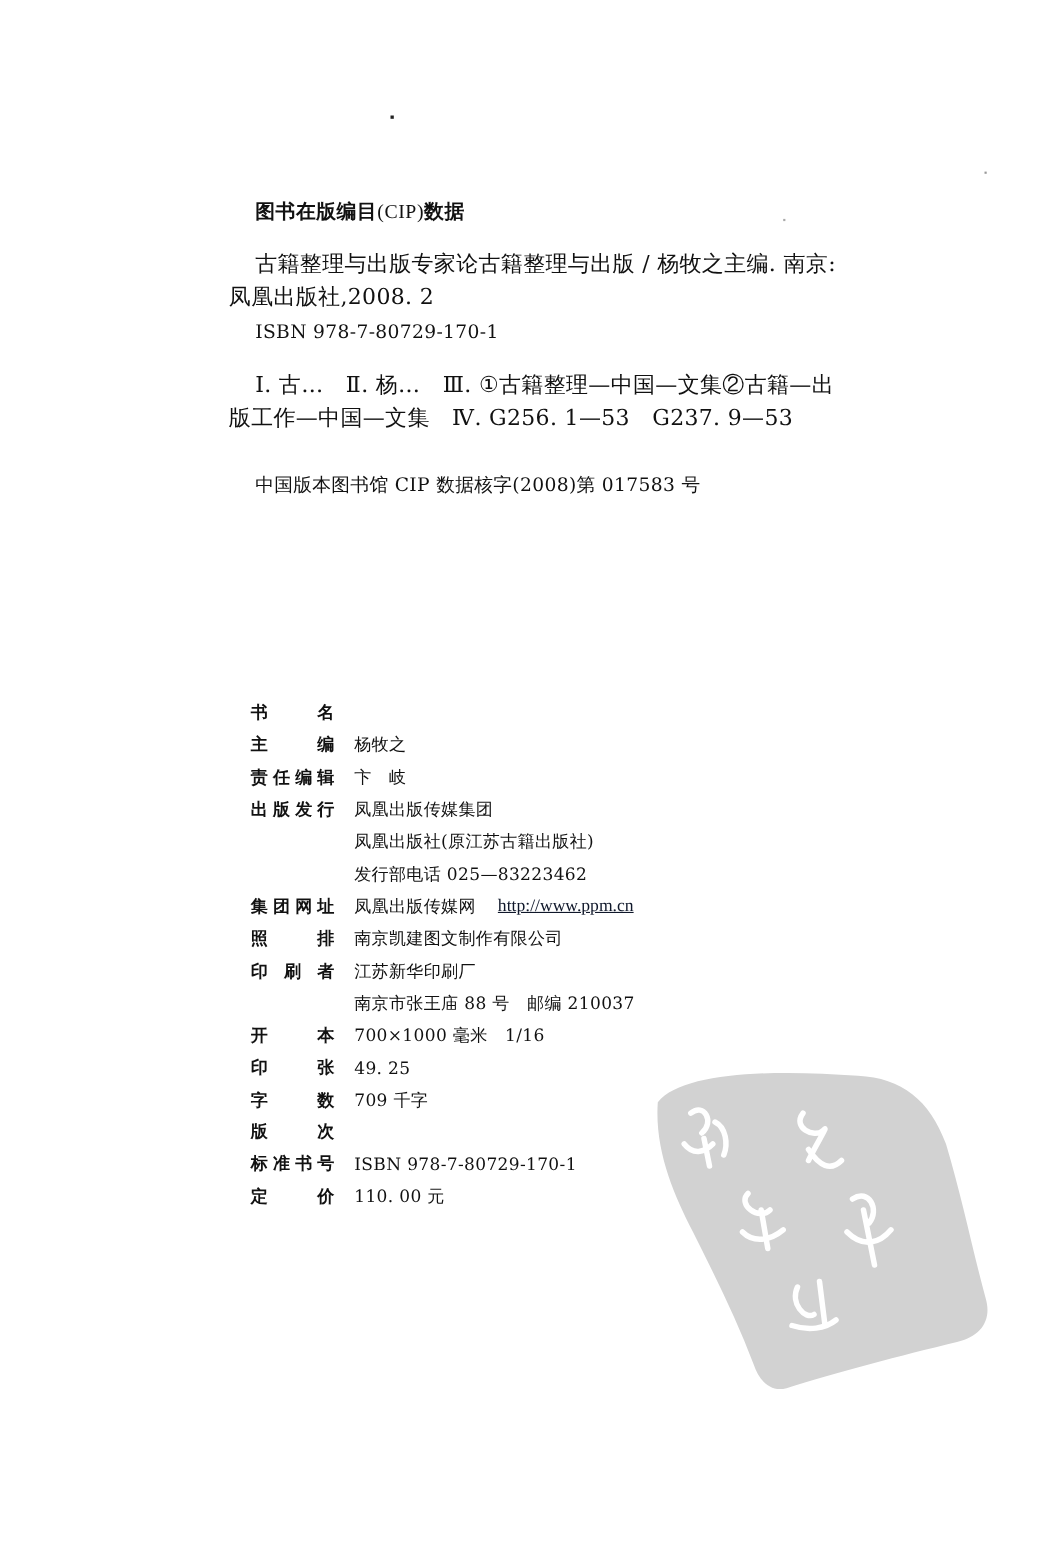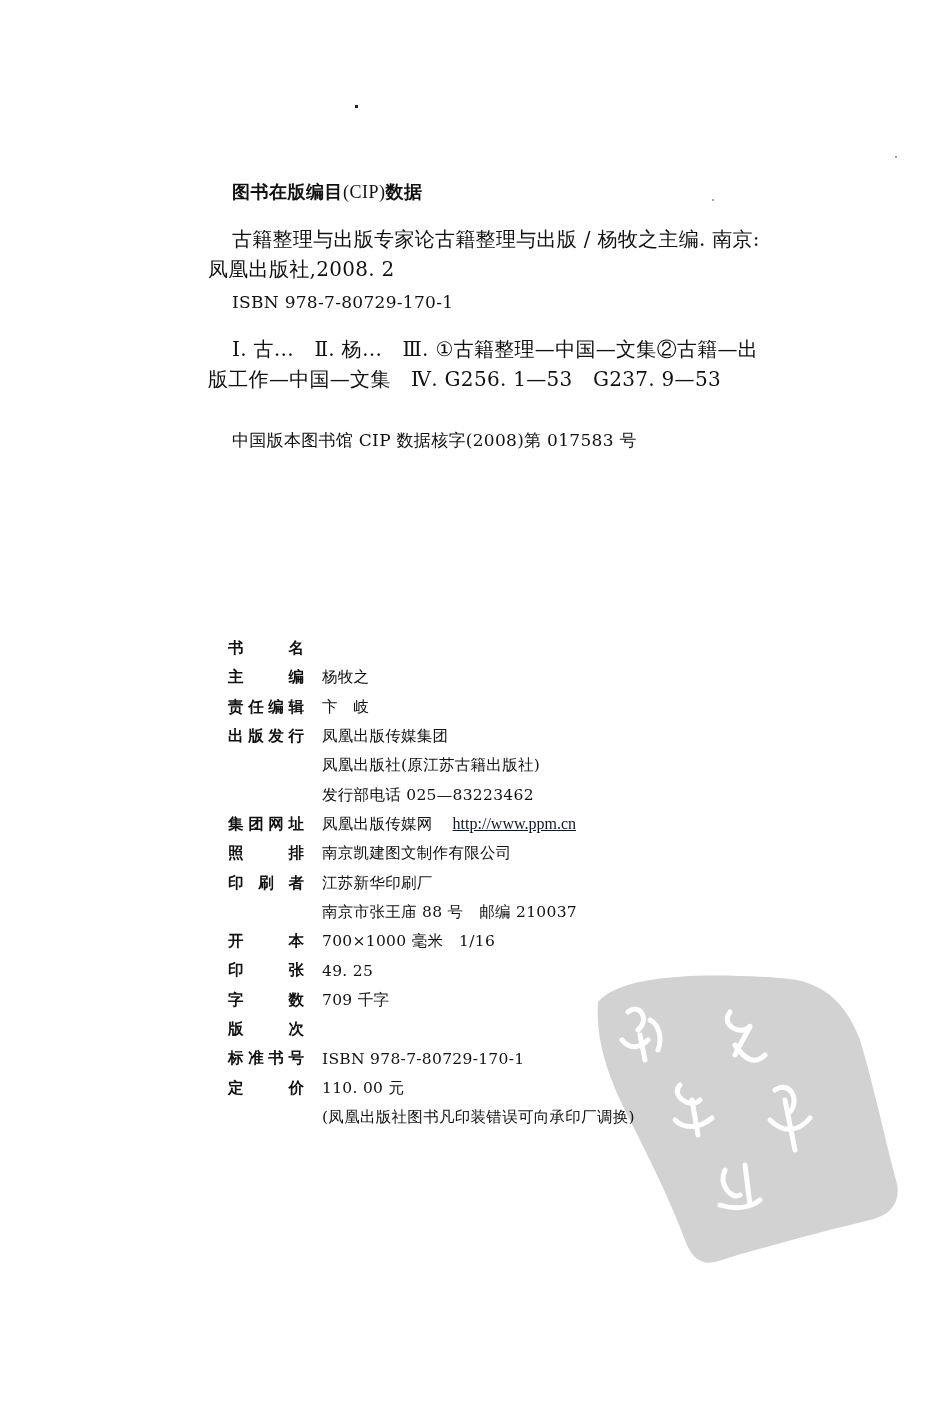--- a/index.html
+++ b/index.html
@@ -159,19 +159,13 @@
       </div>
       <div class="value">ISBN 978-7-80729-170-1</div>
     </div>
     <div class="row">
       <div class="label">
         <span>定</span>
         <span>价</span>
       </div>
       <div class="value">110. 00 元</div>
     </div>
-    <div class="row">
-      <div class="label empty">
-        <span></span>
-      </div>
-      <div class="value">(凤凰出版社图书凡印装错误可向承印厂调换)</div>
-    </div>
   </div>
 
 </body></html>

